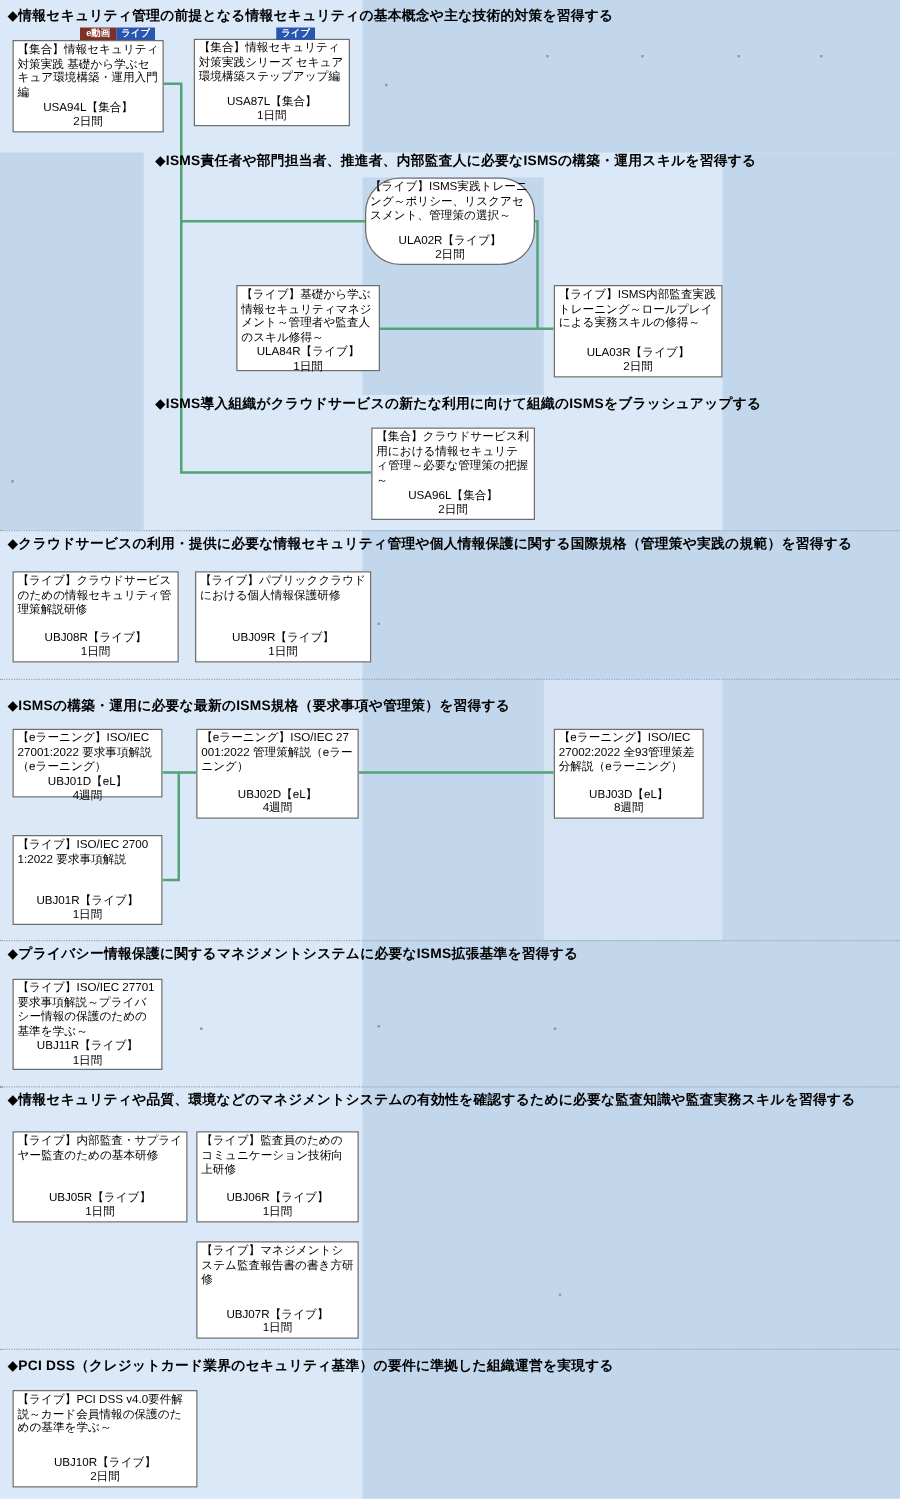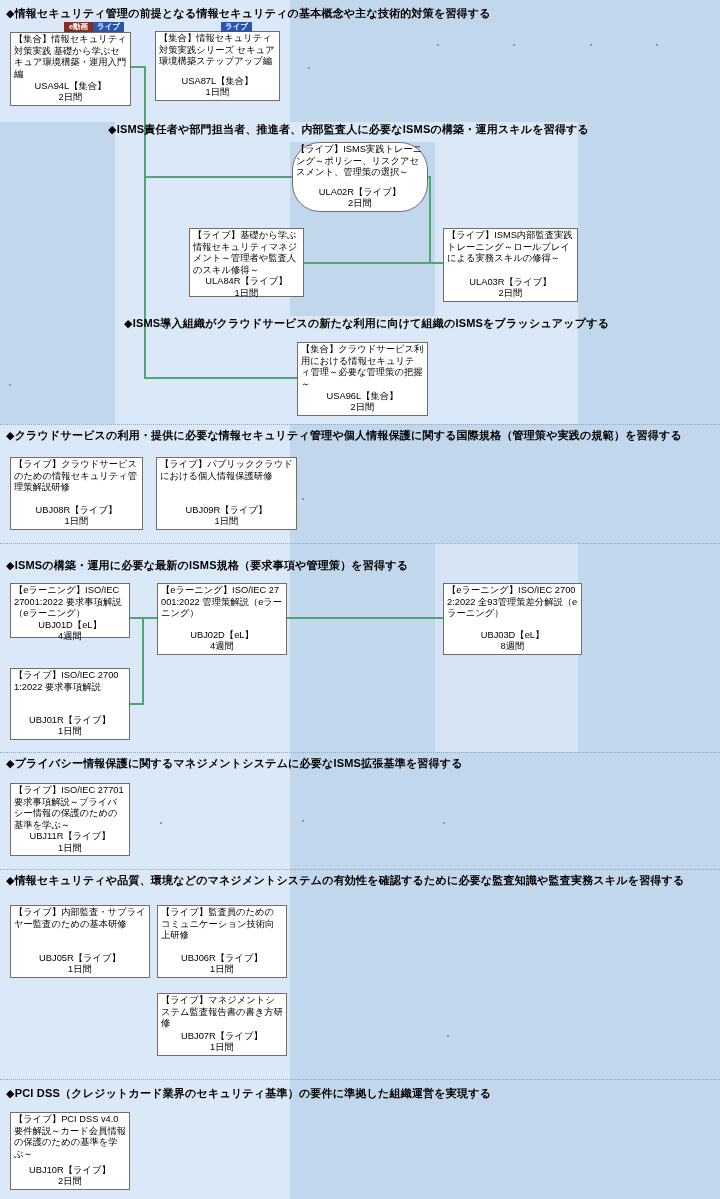--- a/index.html
+++ b/index.html
@@ -66,21 +66,21 @@
     <div class="dot" style="left: 513px; top: 44px;"></div>
     <div class="dot" style="left: 590px; top: 44px;"></div>
     <div class="dot" style="left: 656px; top: 44px;"></div>
     <div class="dot" style="left: 9px; top: 384px;"></div>
     <div class="dot" style="left: 302px; top: 498px;"></div>
     <div class="dot" style="left: 160px; top: 822px;"></div>
     <div class="dot" style="left: 302px; top: 820px;"></div>
     <div class="dot" style="left: 443px; top: 822px;"></div>
     <div class="dot" style="left: 447px; top: 1035px;"></div>
     <div class="section-header" style="left: 6px; top: 6px;">◆情報セキュリティ管理の前提となる情報セキュリティの基本概念や主な技術的対策を習得する</div>
-    <div class="section-header" style="left: 108px; top: 122px; text-align: center;">◆ISMS責任者や部門担当者、推進者、内部監査人に必要なISMSの構築・運用スキルを習得する</div>
+    <div class="section-header" style="left: 124px; top: 122px; text-align: center;">◆ISMS責任者や部門担当者、推進者、内部監査人に必要なISMSの構築・運用スキルを習得する</div>
     <div class="section-header" style="left: 124px; top: 316px;">◆ISMS導入組織がクラウドサービスの新たな利用に向けて組織のISMSをブラッシュアップする</div>
     <div class="section-header" style="left: 6px; top: 428px;">◆クラウドサービスの利用・提供に必要な情報セキュリティ管理や個人情報保護に関する国際規格（管理策や実践の規範）を習得する</div>
     <div class="section-header" style="left: 6px; top: 558px;">◆ISMSの構築・運用に必要な最新のISMS規格（要求事項や管理策）を習得する</div>
     <div class="section-header" style="left: 6px; top: 756px;">◆プライバシー情報保護に関するマネジメントシステムに必要なISMS拡張基準を習得する</div>
     <div class="section-header" style="left: 6px; top: 873px;">◆情報セキュリティや品質、環境などのマネジメントシステムの有効性を確認するために必要な監査知識や監査実務スキルを習得する</div>
     <div class="section-header" style="left: 6px; top: 1086px;">◆PCI DSS（クレジットカード業界のセキュリティ基準）の要件に準拠した組織運営を実現する</div>
     <div class="course-box" style="left: 10px; top: 32px; width: 121px; height: 74px;">
       <div class="course-title">【集合】情報セキュリティ対策実践 基礎から学ぶセキュア環境構築・運用入門編</div>
       <div class="course-meta">
         <div class="course-code">USA94L【集合】</div>
@@ -143,21 +143,21 @@
         <div class="course-duration">4週間</div>
       </div>
     </div>
     <div class="course-box" style="left: 157px; top: 583px; width: 130px; height: 72px;">
       <div class="course-title">【eラーニング】ISO/IEC 27001:2022 管理策解説（eラーニング）</div>
       <div class="course-meta">
         <div class="course-code">UBJ02D【eL】</div>
         <div class="course-duration">4週間</div>
       </div>
     </div>
-    <div class="course-box" style="left: 443px; top: 583px; width: 139px; height: 72px;">
+    <div class="course-box" style="left: 443px; top: 583px; width: 120px; height: 72px;">
       <div class="course-title">【eラーニング】ISO/IEC 27002:2022 全93管理策差分解説（eラーニング）</div>
       <div class="course-meta">
         <div class="course-code">UBJ03D【eL】</div>
         <div class="course-duration">8週間</div>
       </div>
     </div>
     <div class="course-box" style="left: 10px; top: 668px; width: 120px; height: 72px;">
       <div class="course-title">【ライブ】ISO/IEC 27001:2022 要求事項解説</div>
       <div class="course-meta">
         <div class="course-code">UBJ01R【ライブ】</div>
@@ -178,28 +178,28 @@
         <div class="course-duration">1日間</div>
       </div>
     </div>
     <div class="course-box" style="left: 157px; top: 905px; width: 130px; height: 73px;">
       <div class="course-title">【ライブ】監査員のためのコミュニケーション技術向上研修</div>
       <div class="course-meta">
         <div class="course-code">UBJ06R【ライブ】</div>
         <div class="course-duration">1日間</div>
       </div>
     </div>
-    <div class="course-box" style="left: 157px; top: 993px; width: 130px; height: 63px;">
+    <div class="course-box" style="left: 157px; top: 993px; width: 130px; height: 78px;">
       <div class="course-title">【ライブ】マネジメントシステム監査報告書の書き方研修</div>
       <div class="course-meta">
         <div class="course-code">UBJ07R【ライブ】</div>
         <div class="course-duration">1日間</div>
       </div>
     </div>
-    <div class="course-box" style="left: 10px; top: 1112px; width: 120px; height: 78px;">
+    <div class="course-box" style="left: 10px; top: 1112px; width: 148px; height: 78px;">
       <div class="course-title">【ライブ】PCI DSS v4.0要件解説～カード会員情報の保護のための基準を学ぶ～</div>
       <div class="course-meta">
         <div class="course-code">UBJ10R【ライブ】</div>
         <div class="course-duration">2日間</div>
       </div>
     </div>
     <div class="tag video" style="left: 64px; top: 22px; width: 29px;">e動画</div>
     <div class="tag live" style="left: 93px; top: 22px; width: 31px;">ライブ</div>
     <div class="tag live" style="left: 221px; top: 22px; width: 31px;">ライブ</div>
   </div>

